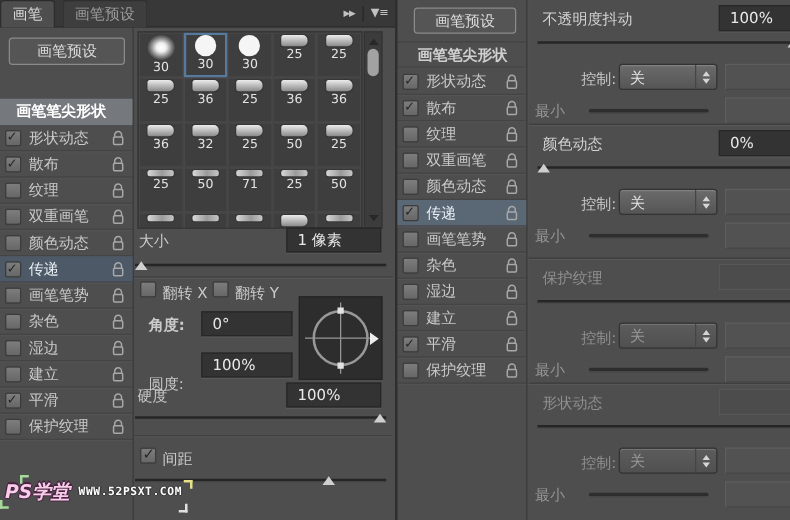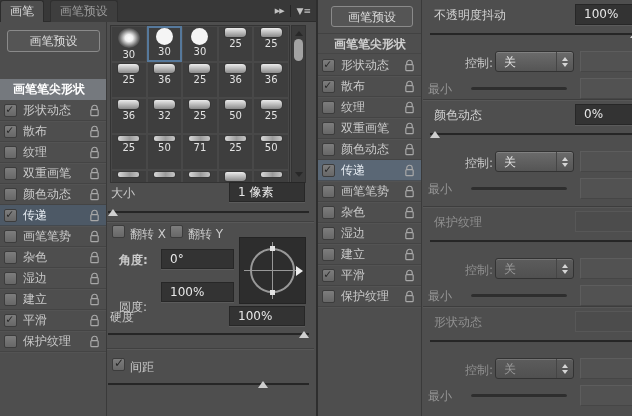--- a/index.html
+++ b/index.html
@@ -638,14 +638,22 @@
             </span>
           </div>
           <div class="side-box sb1"></div>
           <div class="min-label">最小</div>
           <div class="min-track"></div>
           <div class="side-box sb2"></div>
         </div>
       </div>
   </section>
 
+  <div class="watermark">
+    <span class="wm-corner tl"></span>
+    <span class="wm-corner tr"></span>
+    <span class="wm-corner bl"></span>
+    <span class="wm-corner br"></span>
+    <span class="wm-brand">PS学堂</span>
+    <span class="wm-url">www.52psxt.com</span>
+  </div>
 
 </div>
 
 </body></html>

